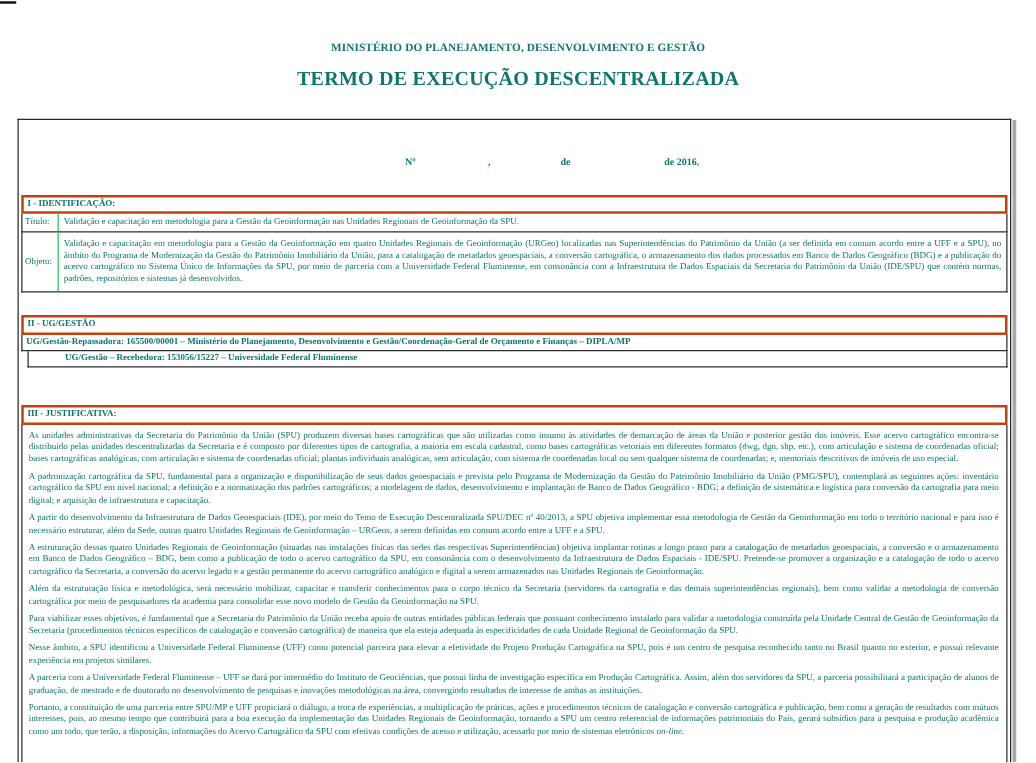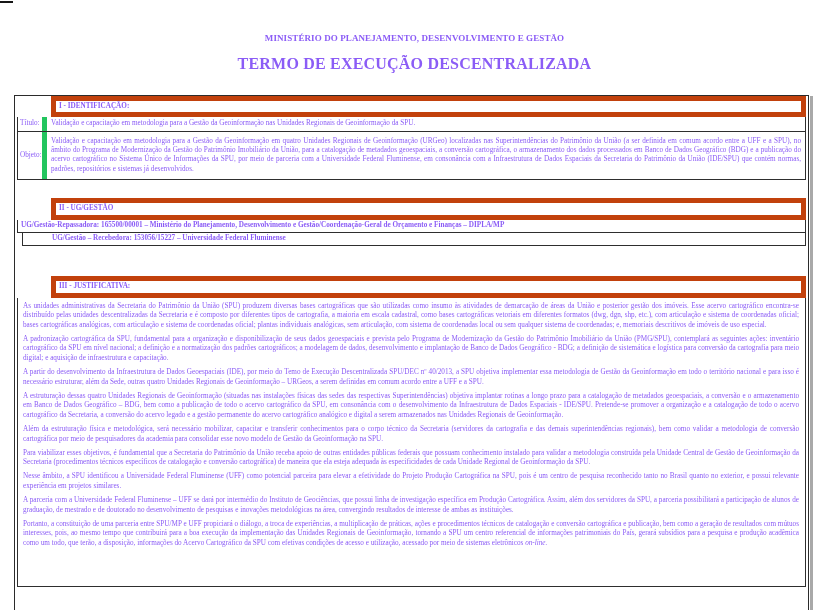--- a/index.html
+++ b/index.html
@@ -3,21 +3,21 @@
 <meta charset="utf-8">
 <style>
   * { margin:0; padding:0; box-sizing:border-box; }
   html,body { background:#ffffff; }
   .page {
     position:relative;
     width:829px; height:610px;
     background:#ffffff;
     overflow:hidden;
     font-family:"Liberation Serif","DejaVu Serif",serif;
-    color:#8b5cf6;
+    color:#0f766e;
   }
   .scan-artifact { position:absolute; top:1px; left:0; width:13px; height:2px; background:#161616; }
 
   
   .letterhead { position:absolute; top:0; left:0; width:100%; text-align:center; }
   .ministry   { margin-top:33px; font-size:9px;   font-weight:bold; letter-spacing:.1px; }
   .secretariat{ margin-top:13px; font-size:7.5px; font-weight:bold; }
   .doc-title  { margin-top:12px; font-size:16px; font-weight:bold; letter-spacing:.2px; }
 
   
@@ -39,27 +39,27 @@
     font-size:8px; font-weight:bold;
     white-space:pre;
   }
   .numero-line .gap1 { margin-left:58px; }
   .numero-line .gap2 { margin-left:56px; }
   .numero-line .gap3 { margin-left:75px; }
 
   
   .section { margin:0 2px; font-size:7.2px; line-height:1.3; }
   .sec-heading {
-    border:5px solid #c2410c;
-    font-weight:bold; padding:1px 3px;margin-left:34px;
+    border:2px solid #c2410c;
+    font-weight:bold; padding:1px 3px;
   }
   .row { display:flex; border:1px solid #2e2e2e; border-top:none; }
   .row .label {
     width:29px; flex:0 0 29px;
-    border-right:5px solid #22c55e;
+    border-right:1px solid #22c55e;
     padding:2px 2px;
   }
   .row .content { flex:1; padding:2px 4px; text-align:justify; }
   .row.objeto-row .label { display:flex; align-items:center; }
   .row.objeto-row .content { padding:5px 4px; }
 
   
   .sec-ug { margin-top:18px; }
   .ug-row {
     border:1px solid #2e2e2e; border-top:none;
@@ -86,20 +86,23 @@
 
   <div class="scan-artifact"></div>
 
   <div class="letterhead">
     <div class="ministry">MINISTÉRIO DO PLANEJAMENTO, DESENVOLVIMENTO E GESTÃO</div>
     <div class="doc-title">TERMO DE EXECUÇÃO DESCENTRALIZADA</div>
   </div>
 
   <div class="doc-frame">
 
+    <div class="numero-line">
+      <span>Nº</span><span class="gap1">,</span><span class="gap2">de</span><span class="gap3">de 2016.</span>
+    </div>
 
     <div class="section sec-ident">
       <div class="sec-heading">I - IDENTIFICAÇÃO:</div>
       <div class="row titulo-row">
         <div class="label">Título:</div>
         <div class="content">Validação e capacitação em metodologia para a Gestão da Geoinformação nas Unidades Regionais de Geoinformação da SPU.</div>
       </div>
       <div class="row objeto-row">
         <div class="label">Objeto:</div>
         <div class="content">Validação e capacitação em metodologia para a Gestão da Geoinformação em quatro Unidades Regionais de Geoinformação (URGeo) localizadas nas Superintendências do Patrimônio da União (a ser definida em comum acordo entre a UFF e a SPU), no âmbito do Programa de Modernização da Gestão do Patrimônio Imobiliário da União, para a catalogação de metadados geoespaciais, a conversão cartográfica, o armazenamento dos dados processados em Banco de Dados Geográfico (BDG) e a publicação do acervo cartográfico no Sistema Único de Informações da SPU, por meio de parceria com a Universidade Federal Fluminense, em consonância com a Infraestrutura de Dados Espaciais da Secretaria do Patrimônio da União (IDE/SPU) que contém normas, padrões, repositórios e sistemas já desenvolvidos.</div>

